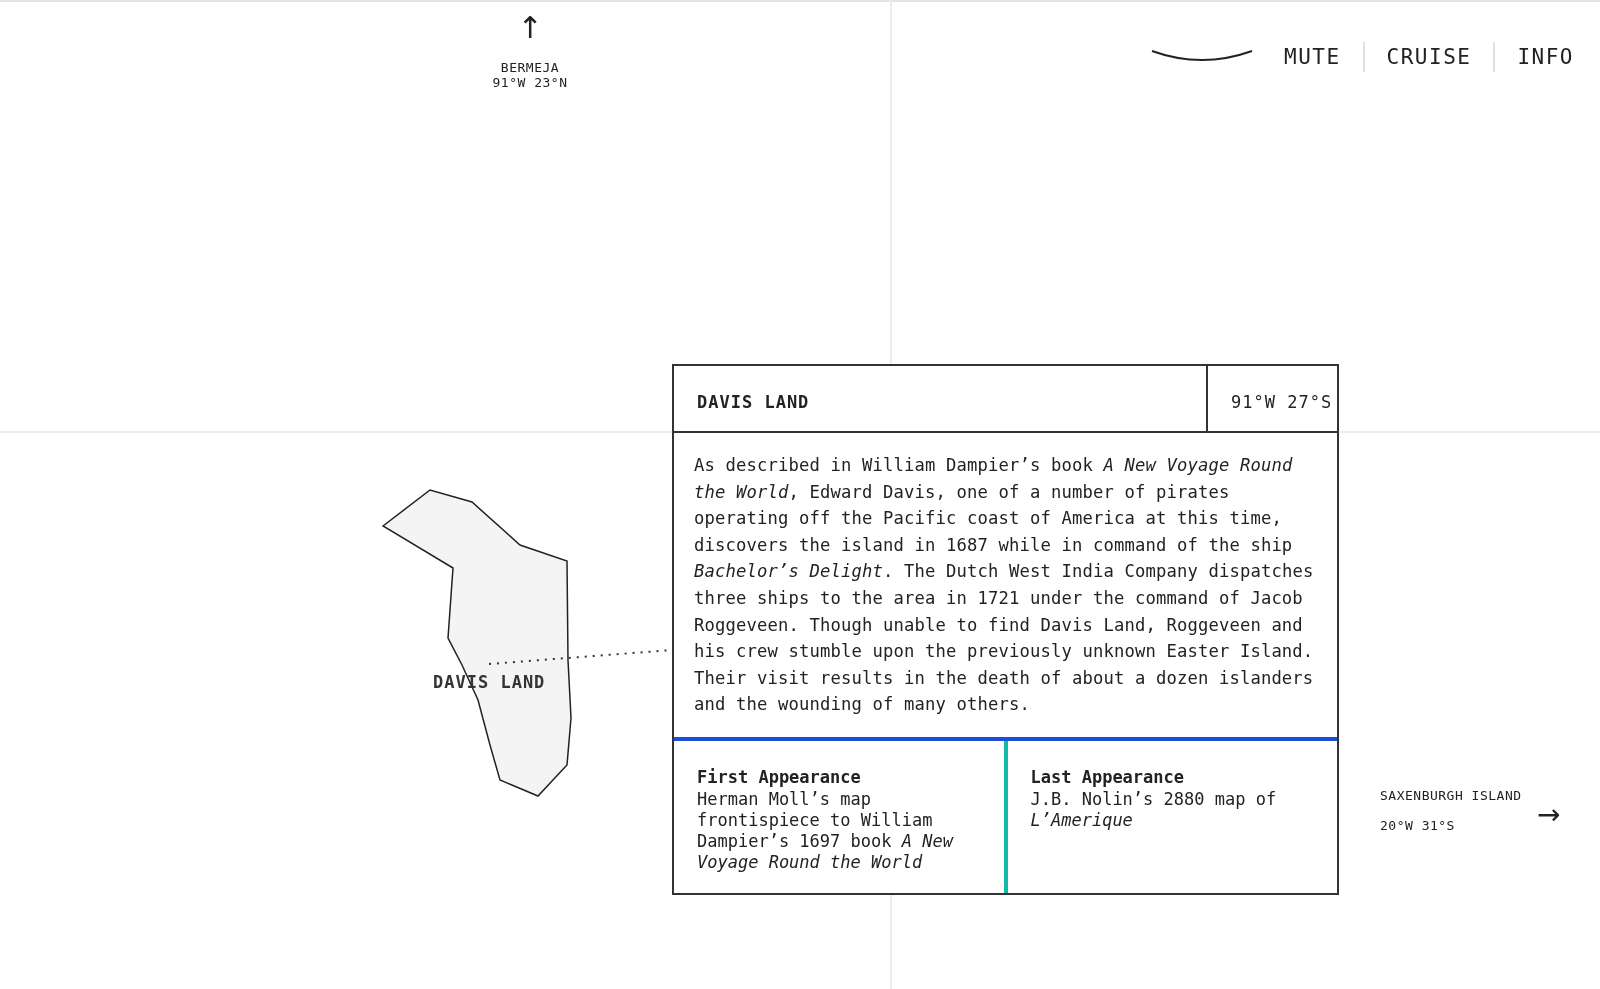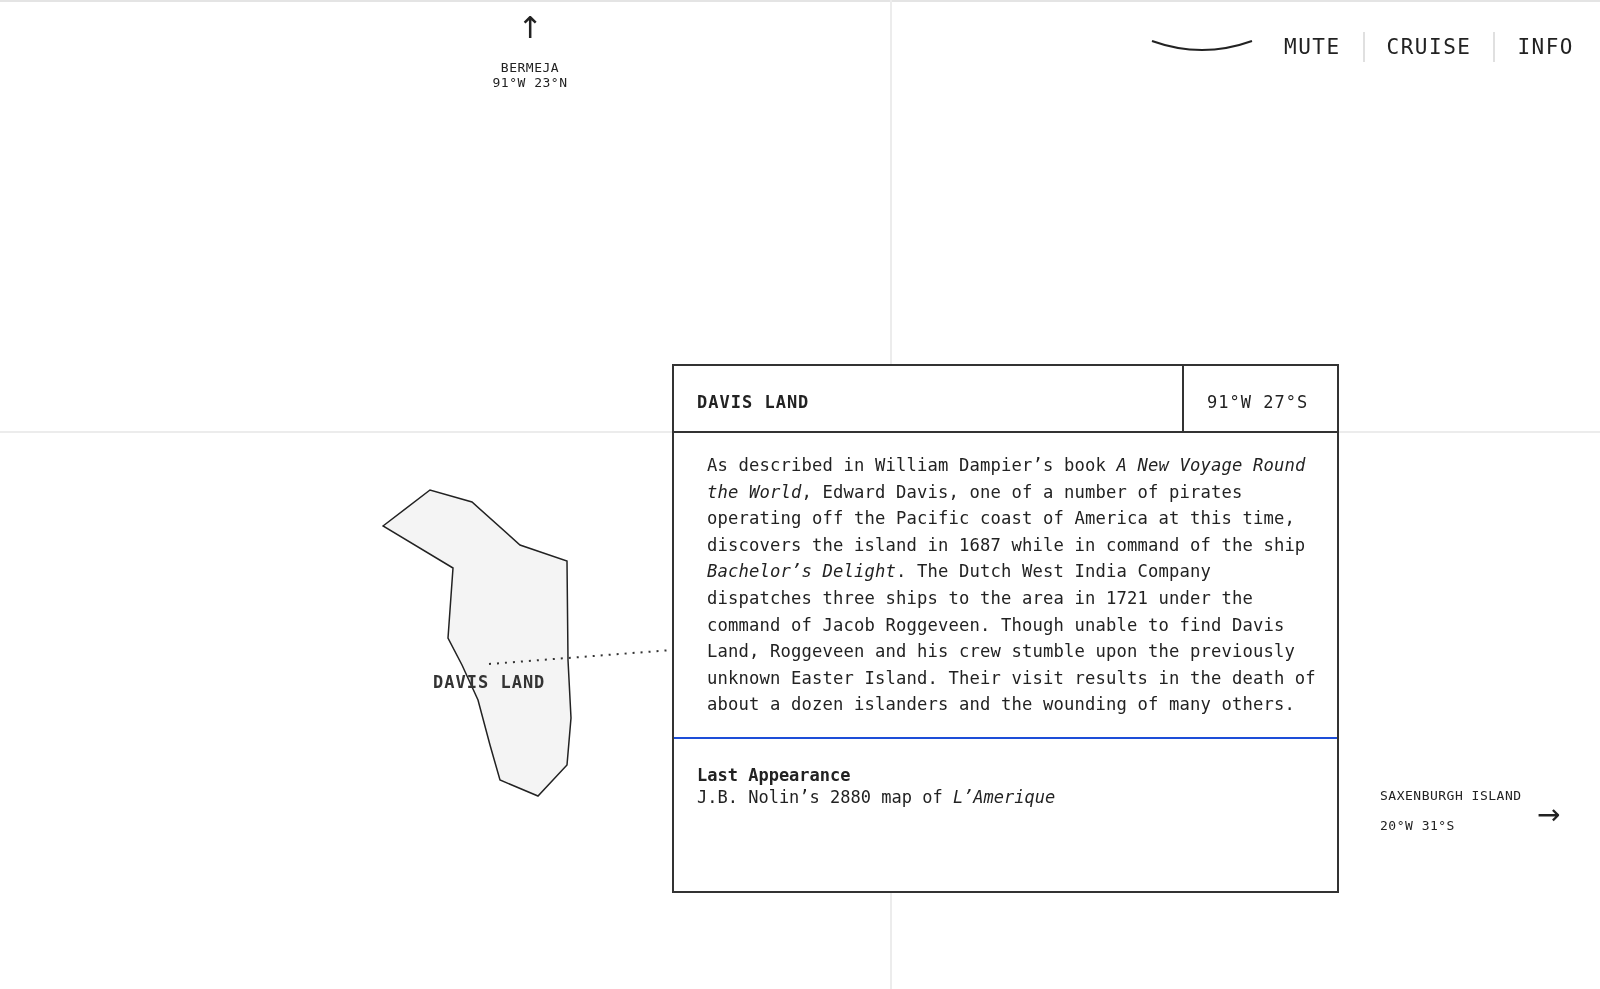--- a/index.html
+++ b/index.html
@@ -21,37 +21,37 @@
     .nav-name { font-size: 13px; font-weight: normal; letter-spacing: 0.5px; margin-top: 14px; }
     .nav-coords { font-size: 13px; letter-spacing: 0.5px; }
 
     
     .nav-east { position: absolute; left: 1380px; top: 788px; width: 180px; }
     .nav-east .nav-text { width: 170px; }
     .nav-east .nav-coords { margin-top: 15px; }
     .nav-east .arrow { position: absolute; left: 157px; top: 12px; font-size: 28px; font-family: "DejaVu Sans", sans-serif; line-height: 30px; }
 
     
-    .topmenu { position: absolute; right: 26px; top: 30px; display: flex; align-items: center; height: 34px; }
+    .topmenu { position: absolute; right: 26px; top: 40px; display: flex; align-items: center; height: 34px; }
     .wave { width: 104px; height: 20px; margin-right: 30px; }
     .menu-item { font-size: 21px; letter-spacing: 1.5px; padding: 0 22px; color: #222; cursor: pointer; }
     .menu-item.first { padding-left: 0; }
     .menu-item.last { padding-right: 0; text-align: center; }
     .menu-sep { width: 2px; height: 30px; background: #e0e0e0; }
 
     
     .island { position: absolute; left: 0; top: 0; width: 1600px; height: 989px; pointer-events: none; }
     .island-label { position: absolute; left: 433px; top: 672px; font-size: 17px; font-weight: bold; letter-spacing: 1px; color: #333; }
 
     
     .card { position: absolute; left: 672px; top: 364px; width: 667px; border: 2px solid #333; background: #fff; }
     .card-header { display: flex; height: 67px; border-bottom: 2px solid #333; }
     .card-title { flex: 1; font-size: 17px; font-weight: bold; letter-spacing: 1px; padding: 26px 0 0 23px; }
-    .card-coords { width: 155px; border-left: 2px solid #333; font-size: 17px; letter-spacing: 1px; padding: 26px 0 0 23px; }
-    .card-body { padding: 19px 20px 19px 33px; border-bottom: 2px solid #1d4ed8; font-size: 17.2px; line-height: 26.6px; letter-spacing: 0.15px; }
+    .card-coords { width: 131px; border-left: 2px solid #333; font-size: 17px; letter-spacing: 1px; padding: 26px 0 0 23px; }
+    .card-body { padding: 19px 20px 19px 20px; border-bottom: 4px solid #1d4ed8; font-size: 17.2px; line-height: 26.6px; letter-spacing: 0.15px; }
     .card-body i { font-style: italic; }
     .card-footer { display: flex; height: 152px; }
     .footer-col { flex: 1; padding: 24px 16px 0 23px; }
     .footer-col + .footer-col { border-left: 4px solid #14b8a6; }
     .footer-title { font-size: 17px; font-weight: bold; line-height: 24px; }
     .footer-text { font-size: 17px; line-height: 21px; }
     .footer-text i { font-style: italic; }
   </style>
 </head>
 <body>
@@ -85,20 +85,24 @@
   <div class="island-label">DAVIS LAND</div>
 
   <div class="card">
     <div class="card-header">
       <div class="card-title">DAVIS LAND</div>
       <div class="card-coords">91°W 27°S</div>
     </div>
     <div class="card-body"><span>As described in William Dampier’s book </span><i>A New Voyage Round the World</i><span>, Edward Davis, one of a number of pirates operating off the Pacific coast of America at this time, discovers the island in 1687 while in command of the ship </span><i>Bachelor’s Delight</i><span>. The Dutch West India Company dispatches three ships to the area in 1721 under the command of Jacob Roggeveen. Though unable to find Davis Land, Roggeveen and his crew stumble upon the previously unknown Easter Island. Their visit results in the death of about a dozen islanders and the wounding of many others.</span></div>
     <div class="card-footer">
       <div class="footer-col">
+        <div class="footer-title">First Appearance</div>
+        <div class="footer-text"><span>Herman Moll’s map frontispiece to William Dampier’s 1697 book </span><i>A New Voyage Round the World</i></div>
+      </div>
+      <div class="footer-col">
         <div class="footer-title">Last Appearance</div>
         <div class="footer-text"><span>J.B. Nolin’s 2880 map of </span><i>L’Amerique</i></div>
       </div>
     </div>
   </div>
 
   <div class="nav-east">
     <div class="nav-text">
       <div class="nav-name" style="margin-top:0">SAXENBURGH ISLAND</div>
       <div class="nav-coords">20°W 31°S</div>

